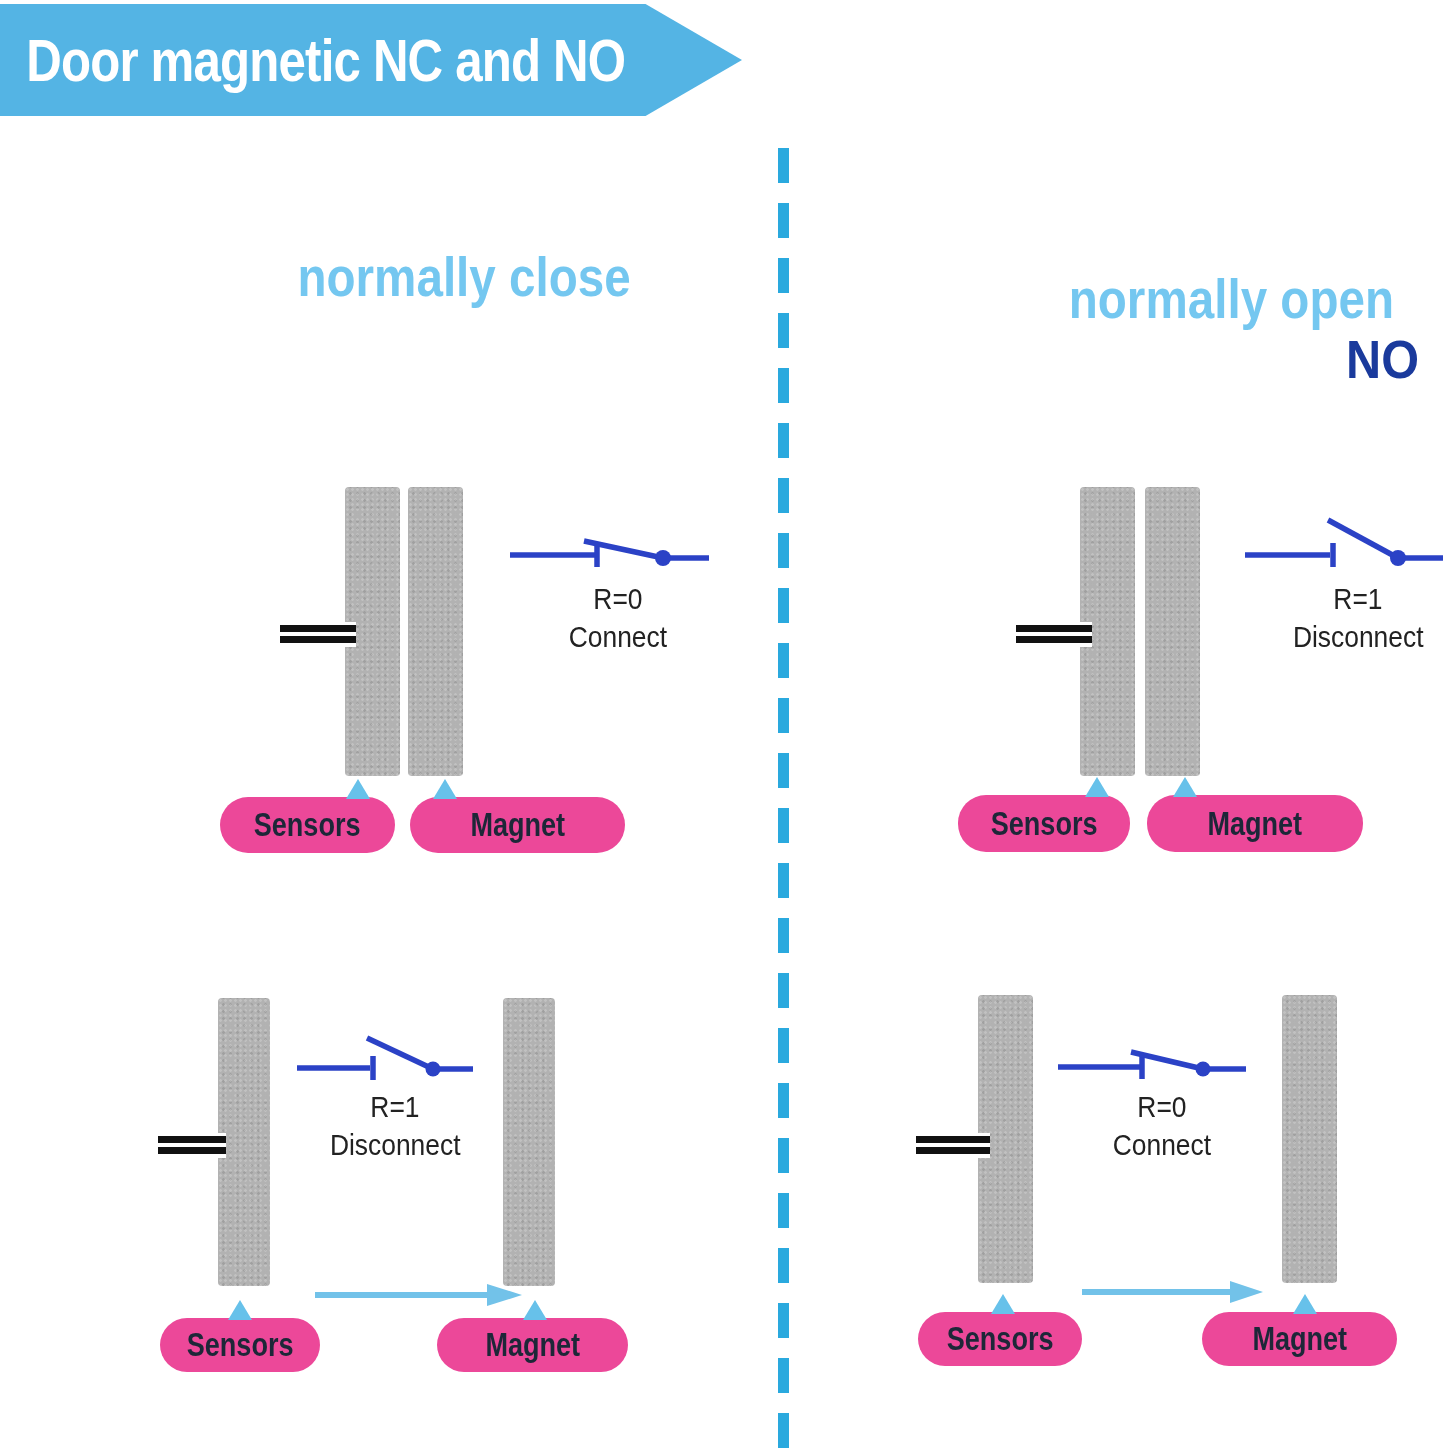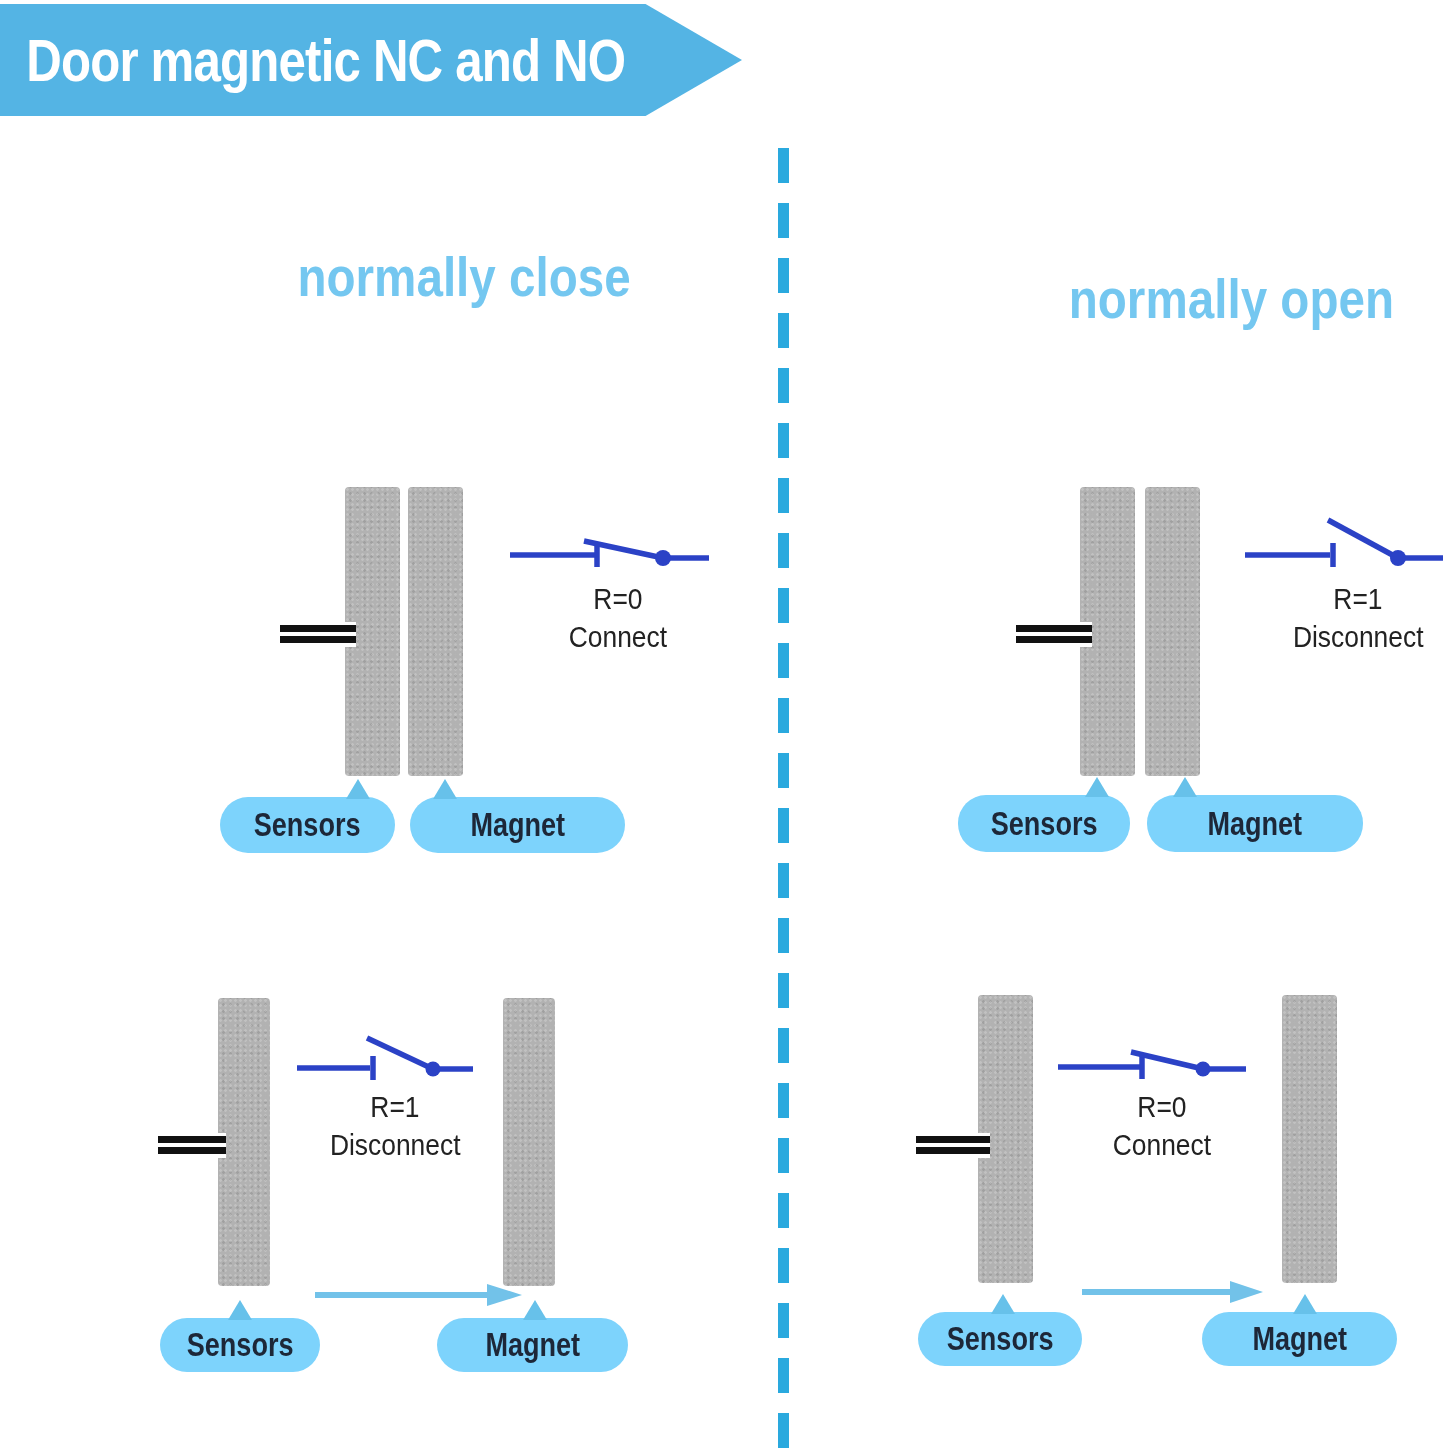--- a/index.html
+++ b/index.html
@@ -43,21 +43,21 @@
     background-size:5px 5px,7px 7px;background-position:0 0,2px 3px;
   }
   
   .wire{height:25px;background:linear-gradient(180deg,
     #ffffff 0 3px,#111111 3px 10px,#ffffff 10px 14px,#111111 14px 21px,#ffffff 21px 25px);}
   
   .rlabel{text-align:center;color:#222222;font-size:30px;line-height:38px;}
   .rlabel span{display:inline-block;transform:scaleX(.88);transform-origin:center;white-space:nowrap;}
   
   .bubble{
-    background:#7dd3fc;border-radius:28px;display:flex;align-items:center;justify-content:center;
+    background:#ec4899;border-radius:28px;display:flex;align-items:center;justify-content:center;
   }
   .bubble-label{
     color:#1d2738;font-size:33px;font-weight:bold;white-space:nowrap;
     display:inline-block;transform:scaleX(.82);transform-origin:center;
   }
   .tail{
     position:absolute;top:-18px;width:0;height:0;
     border-left:12px solid transparent;border-right:12px solid transparent;
     border-bottom:20px solid #67c1ea;
   }
@@ -71,20 +71,21 @@
 </div>
 
 <div class="abs divider"></div>
 
 <div class="abs title-block" style="left:140px;top:246px;">
   <div><span class="title-light">normally close</span></div>
 </div>
 
 <div class="abs title-block" style="left:903px;top:244px;margin-top:24px;">
   <div><span class="title-light">normally open</span></div>
+  <div><span class="title-abbr">NO</span></div>
 </div>
 
 <div>
   <div class="abs bar" style="left:345px;top:487px;width:55px;height:289px;"></div>
   <div class="abs bar" style="left:408px;top:487px;width:55px;height:289px;"></div>
   <div class="abs wire" style="left:280px;top:622px;width:76px;"></div>
 
   <svg class="abs" style="left:505px;top:524px;" width="210" height="62" viewBox="0 0 210 62">
     <g stroke="#2b42c6" stroke-width="5.5" fill="none">
       <line x1="5" y1="31" x2="90" y2="31"></line>

